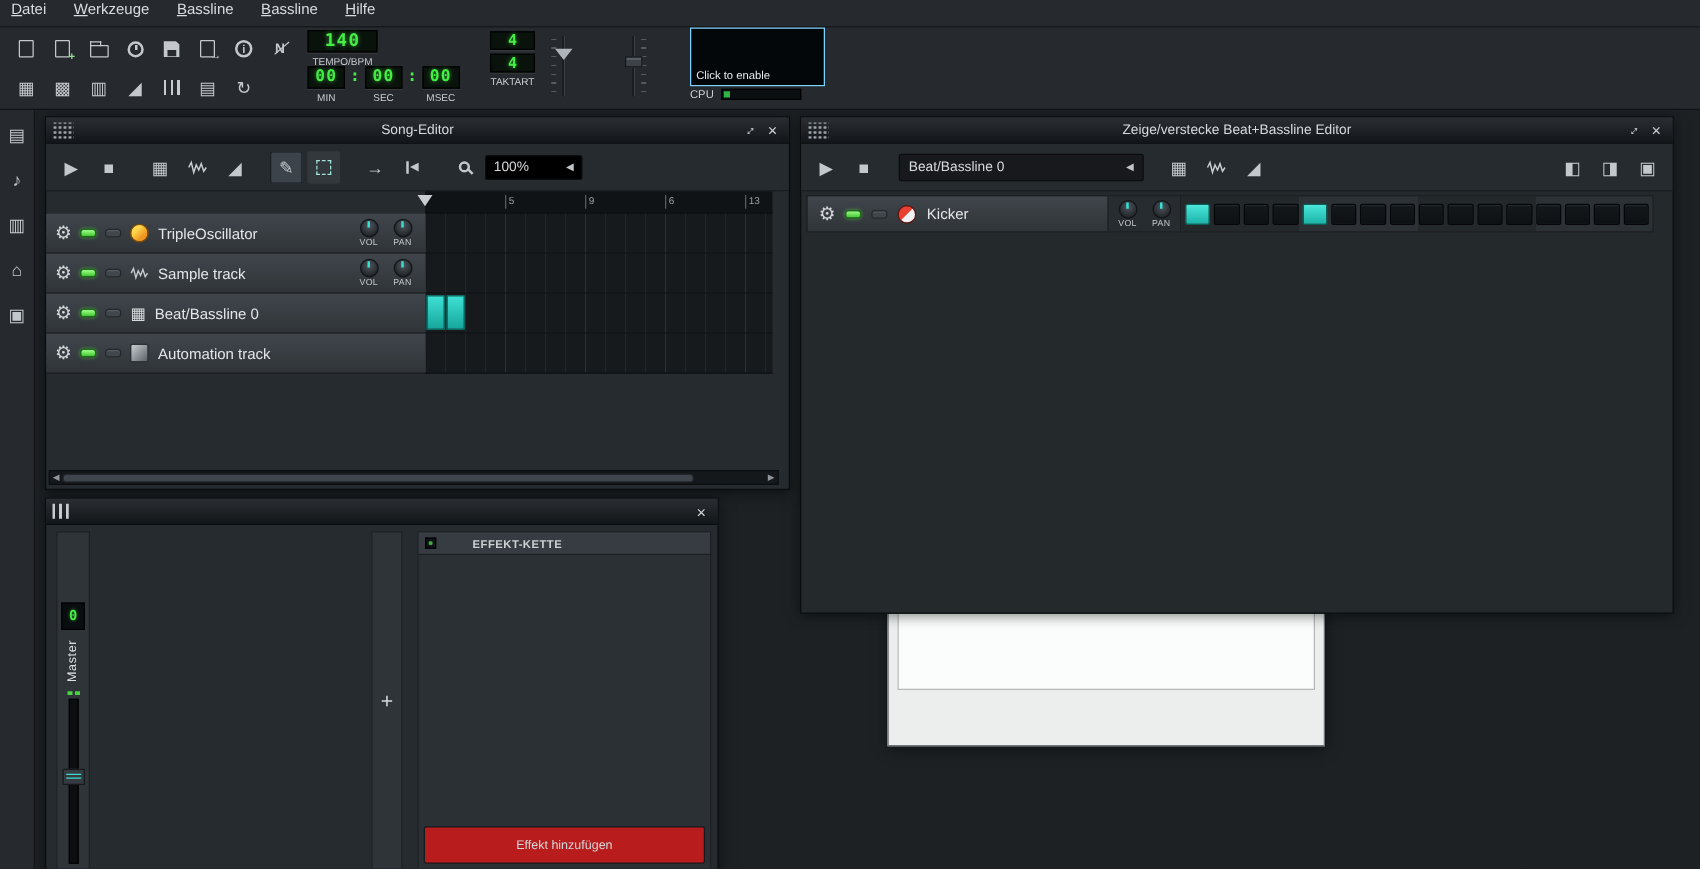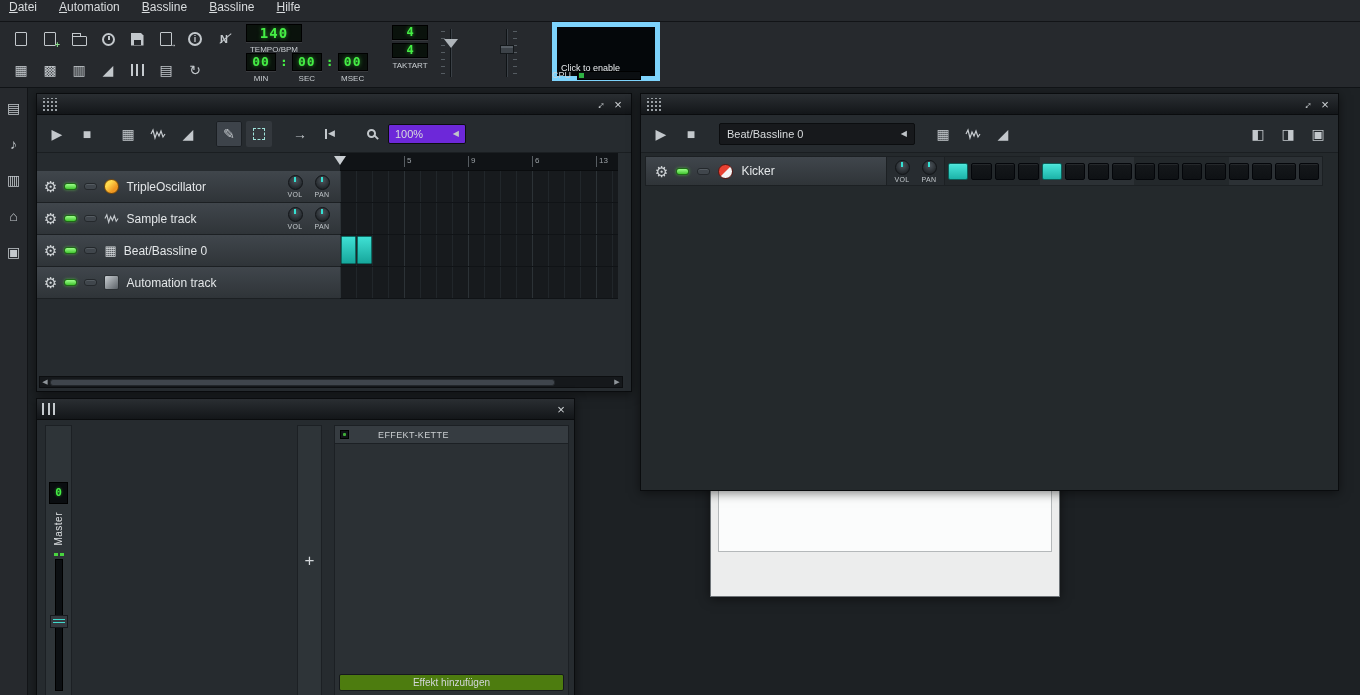--- a/index.html
+++ b/index.html
@@ -68,22 +68,22 @@
   .mslider .ticks { position:absolute; top:4px; bottom:4px; width:4px;
                     background:repeating-linear-gradient(180deg,#555c62 0 1px,transparent 1px 7px); }
   .mslider .ticks.l { left:0; } .mslider .ticks.r { right:0; }
   .mslider .h-tri { position:absolute; left:3px; top:12px; width:0; height:0;
                     border-left:7px solid transparent; border-right:7px solid transparent;
                     border-top:9px solid #aeb4b9; }
   .mslider .h-box { position:absolute; left:3px; top:18px; width:14px; height:9px; background:#3c4248;
                     border:1px solid #14181b; box-shadow:inset 0 2px 0 #565d64; }
 
   
-  .viz { position:absolute; left:552px; top:0; width:108px; height:59px; background:#04070a;
-         border:5px solid #7dd3fc; display:flex; align-items:flex-end; padding:3px 4px; }
+  .viz { position:absolute; left:552px; top:0; width:108px; height:47px; background:#04070a;
+         border:1px solid #7dd3fc; display:flex; align-items:flex-end; padding:3px 4px; }
   .viz-text { font-size:9px; color:#e8ebed; }
   .cpu-row { position:absolute; left:552px; top:48px; display:flex; align-items:center; gap:6px; }
   .cpu-label { font-size:9px; color:#ced2d5; }
   .cpu-meter { width:64px; height:9px; background:#0b0e11; border:1px solid #000; position:relative; }
   .cpu-meter::after { content:""; position:absolute; left:1px; top:1px; bottom:1px; width:5px; background:#2fb344; }
 
   
   .sidebar { position:absolute; left:0; top:88px; width:28px; height:607px; background:#26292d;
              border-right:1px solid #121417; display:flex; flex-direction:column; align-items:center;
              padding-top:10px; gap:16px; }
@@ -103,21 +103,21 @@
   .wbtn.max span { display:block; transform:rotate(-45deg); font-size:11px; color:#cfd3d6; }
   .wbtn.close { font-size:13px; }
 
   .ed-toolbar { height:38px; display:flex; align-items:center; padding:0 7px; gap:4px;
                 background:#262b2f; border-bottom:1px solid #1a1e21; }
   .ebtn { width:26px; height:26px; flex:0 0 auto; display:flex; align-items:center; justify-content:center;
           border-radius:2px; color:#ced3d6; }
   .ebtn.active { background:#3d434a; box-shadow:inset 0 0 0 1px #1b1f23; }
   .ebtn.soft { background:#33383d; }
   .sp { width:7px; flex:0 0 auto; }
-  .zoombox { width:78px; height:20px; background:#6d28d9; border:1px solid #0b0d0f; border-radius:2px;
+  .zoombox { width:78px; height:20px; background:#000000; border:1px solid #0b0d0f; border-radius:2px;
              display:flex; align-items:center; padding:0 6px; font-size:11px; color:#d8dbdd;text-align:right; }
   .zoombox .arr, .combo .arr { margin-left:auto; font-size:8px; color:#c0c5c9; }
 
   
   #se { left:8px; top:5px; width:596px; height:299px; z-index:2; }
   .se-row { display:flex; }
   .se-headcol { width:303px; flex:0 0 auto; }
   .se-timeline { width:278px; height:18px; background:#101316; border-bottom:1px solid #0a0c0e; position:relative; }
   .tl-spacer { height:18px; }
   .tl-mark { position:absolute; top:3px; font-size:8px; color:#9aa0a5; border-left:1px solid #565c61;
@@ -174,23 +174,23 @@
   .fx-fader .fhandle i { display:block; width:12px; height:1px; background:#3fd9cc; }
   .fx-mid { flex:1; }
   .fx-plus { width:25px; flex:0 0 auto; background:#2e3438; border:1px solid #1c2024; display:flex;
              align-items:center; justify-content:center; font-size:17px; color:#d3d7da; }
   .fx-chain { width:235px; flex:0 0 auto; margin-left:12px; background:#2b3034; border:1px solid #1c2024;
               display:flex; flex-direction:column; }
   .chain-head { height:18px; background:#363c41; display:flex; align-items:center; gap:5px; padding:0 5px;
                 border-bottom:1px solid #1c2024; }
   .chain-led { width:9px; height:9px; background:#101418; border:1px solid #000; position:relative; }
   .chain-led::after { content:""; position:absolute; inset:2px; background:#3fae37; border-radius:1px; }
-  .chain-title { font-size:9px; font-weight:normal; color:#ccd0d3; letter-spacing:.4px;padding-left:24px; }
+  .chain-title { font-size:9px; font-weight:bold; color:#ccd0d3; letter-spacing:.4px;padding-left:24px; }
   .chain-body { flex:1; }
-  .chain-btn { margin:4px; height:17px; background:#4d7c0f; border:1px solid #16191d; border-radius:2px;
+  .chain-btn { margin:4px; height:30px; background:#b91c1c; border:1px solid #16191d; border-radius:2px;
                font-size:10px; color:#d3d7da; display:flex; align-items:center; justify-content:center; }
   .icfad { width:13px; height:12px;
            background:repeating-linear-gradient(90deg,#c6cbcf 0 2px,transparent 2px 5.5px); }
 
   
   #bb { left:612px; top:5px; width:699px; height:398px; background:#24292c; z-index:3; }
   .combo { width:196px; height:22px; background:#17191c; border:1px solid #0b0d0f; border-radius:2px;
            display:flex; align-items:center; padding:0 7px; font-size:11px; color:#d8dbdd; flex:0 0 auto; }
   .bb-right { margin-left:auto; display:flex; gap:4px; }
   .bb-track { margin:3px 4px; height:30px; display:flex; }
@@ -212,21 +212,21 @@
               border:1px solid #24282c; border-radius:2px; color:#dde0e2; font-size:10px;
               display:flex; align-items:center; justify-content:center; }
 
   svg.wave { display:block; }
 </style>
 </head>
 <body>
 
 <div class="menubar">
   <span class="menu-item">Datei</span>
-  <span class="menu-item">Automation</span>
+  <span class="menu-item">Werkzeuge</span>
   <span class="menu-item">Bassline</span>
   <span class="menu-item">Bassline</span>
   <span class="menu-item">Hilfe</span>
 </div>
 
 <div class="topbar">
   <div class="tb-row r1">
     <div class="tbtn">
         <span class="icp"></span>
       </div>
@@ -346,20 +346,21 @@
   <div class="side-btn">
       <span class="g">▣</span>
     </div>
 </div>
 
 <div class="workspace">
 
   <div class="win" id="se">
     <div class="win-title">
       <span class="grip"></span>
+      <span class="t">Song-Editor</span>
       <span class="win-btns">
         <span class="wbtn max">
             <span>↔</span>
           </span>
         <span class="wbtn close">×</span>
       </span>
     </div>
     <div class="ed-toolbar">
       <div class="ebtn">
           <span class="g">▶</span>
@@ -531,20 +532,21 @@
     </div>
   </div>
 
   <div class="win" id="rack">
     <div class="rack-list"></div>
   </div>
 
   <div class="win" id="bb">
     <div class="win-title">
       <span class="grip"></span>
+      <span class="t">Zeige/verstecke Beat+Bassline Editor</span>
       <span class="win-btns">
         <span class="wbtn max">
             <span>↔</span>
           </span>
         <span class="wbtn close">×</span>
       </span>
     </div>
     <div class="ed-toolbar">
       <div class="ebtn">
           <span class="g">▶</span>

